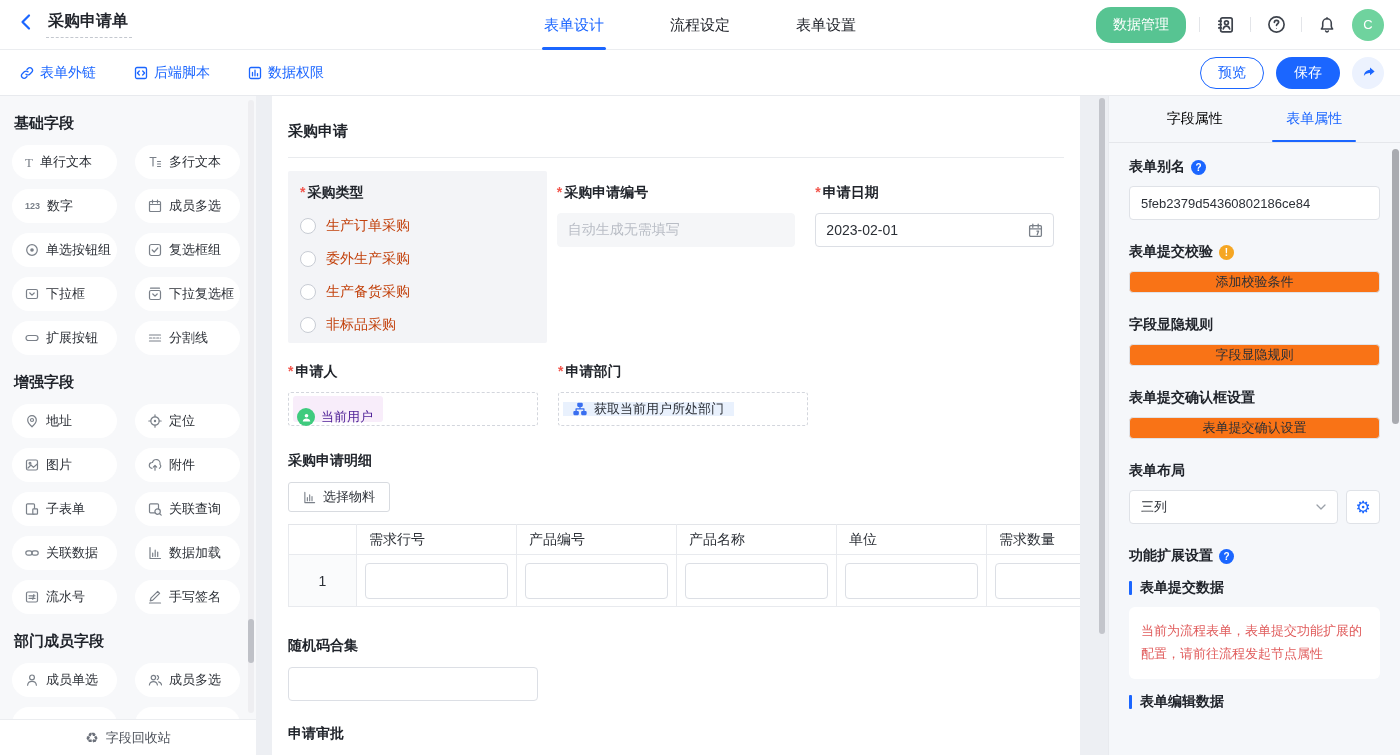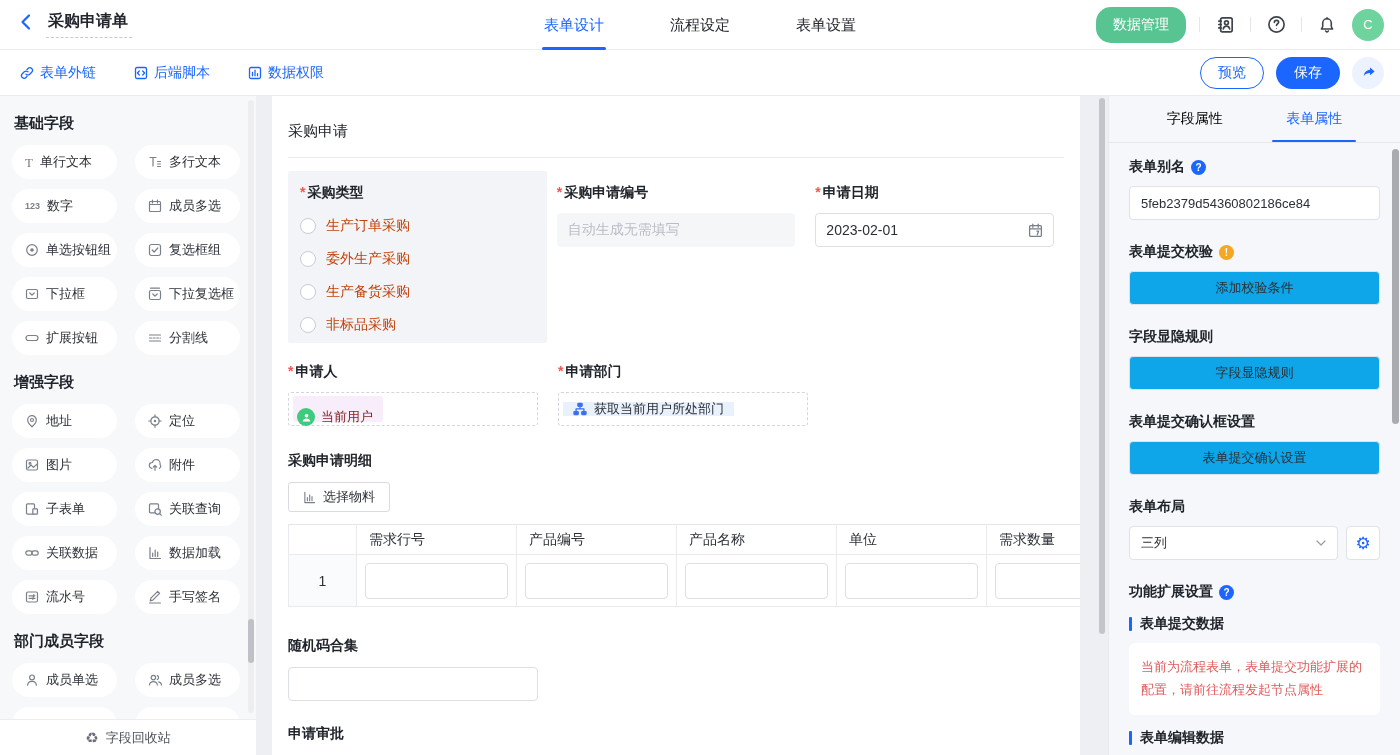--- a/index.html
+++ b/index.html
@@ -40,34 +40,34 @@
 .pill{height:34px;background:#fff;border-radius:17px;display:flex;align-items:center;padding-left:13px;gap:7px;font-size:13px;color:#2b2f36;cursor:grab}
 .ic-txt{font-size:9px;font-weight:bold;color:#7a8089;letter-spacing:0}
 .ic-T{font-size:13px;color:#7a8089;font-family:"Liberation Serif","DejaVu Serif",serif;line-height:1}
 .sb-track{position:absolute;right:2px;top:4px;bottom:42px;width:6px;background:#eeeef1;border-radius:3px}
 .sb-thumb{position:absolute;right:2px;top:523px;width:6px;height:44px;background:#bfc1c7;border-radius:3px;cursor:pointer}
 .sb-foot{position:absolute;left:0;right:0;bottom:0;height:36px;background:#fff;border-top:1px solid #ebedf0;display:flex;align-items:center;justify-content:center;gap:7px;font-size:13px;color:#4d525b;cursor:pointer}
 .recycle-g{font-size:15px;color:#6b707a;line-height:1}
 
 .canvas{flex:1;background:#edeff3;position:relative;overflow:hidden}
 .card{position:absolute;left:16px;top:0;width:808px;height:680px;background:#fff;padding:0 16px}
-.form-title{font-size:15px;font-weight:normal;padding-top:26px;color:#20242b}
+.form-title{font-size:15px;font-weight:bold;padding-top:26px;color:#20242b}
 .hdiv{height:1px;background:#e9ebee;margin-top:16px}
 .req{color:#f2564d;margin-right:2px}
 .flabel{font-size:14px;font-weight:bold;color:#20242b}
 .frow{display:flex;margin-top:13px}
 .colw{width:260px}
 .ptype{width:260px;height:172px;background:#f3f4f7;border-radius:2px;padding:13px 12px;cursor:pointer}
 .radio-opt{display:flex;align-items:center;gap:10px;margin-top:15px;font-size:14px;color:#c2410c;cursor:pointer}
 .radio-c{width:16px;height:16px;border:1px solid #c8ccd4;border-radius:50%;background:#fff;flex:none}
 .fld{padding:13px 10px 0 10px}
 .inp{height:34px;border:1px solid #dcdfe5;border-radius:4px;background:#fff;display:flex;align-items:center;justify-content:space-between;padding:0 10px;font-size:14px;color:#2b2f36;margin-top:11px;cursor:pointer}
 .inp.dis{background:#f5f6f8;border:1px solid #f5f6f8;color:#b9bdc5}
 .dash{height:34px;border:1px dashed #d3d6dd;border-radius:3px;background:#fff;display:flex;align-items:center;padding:0 4px;margin-top:11px;cursor:pointer}
-.tag-pink{height:26px;background:#f8edfa;border-radius:3px;display:flex;align-items:center;gap:6px;padding:16px 10px 0 4px;font-size:13px;color:#7f1d1d}
+.tag-pink{height:26px;background:#f8edfa;border-radius:3px;display:flex;align-items:center;gap:6px;padding:16px 10px 0 4px;font-size:13px;color:#4c1d95}
 .tag-blue{height:14px;background:#e9f1fd;border-radius:0;display:flex;align-items:center;gap:7px;padding:0 10px;font-size:13px;color:#2b2f36}
 .pcirc{width:18px;height:18px;border-radius:50%;background:#3fcb7e;display:flex;align-items:center;justify-content:center}
 .detail{margin-top:26px}
 .btn-material{margin-top:12px;height:30px;border:1px solid #d8dbe0;border-radius:3px;background:#fff;display:inline-flex;align-items:center;gap:7px;padding:0 14px;font-size:13px;color:#2b2f36;cursor:pointer}
 .tblwrap{margin-top:12px;width:792px;overflow:hidden}
 .tbl{border-collapse:collapse;table-layout:fixed;width:868px}
 .tbl th{height:30px;font-weight:normal;font-size:14px;color:#2b2f36;text-align:left;padding:0 12px;border:1px solid #e8eaee;border-top:1px solid #e3e5e9;background:#fff}
 .tbl td{height:52px;border:1px solid #e8eaee;padding:0 8px;background:#fff}
 .tbl .idx{background:#fafbfc;text-align:center;font-size:14px;color:#2b2f36}
 .cell-inp{width:100%;height:36px;border:1px solid #dcdfe5;border-radius:4px;background:#fff;outline:none;font-size:14px;padding:0 8px}
@@ -80,21 +80,21 @@
 .p-tabs{height:47px;display:flex;justify-content:space-around;padding:0 26px;border-bottom:1px solid #e5e7eb}
 .p-tab{display:flex;align-items:center;font-size:14px;color:#000000;position:relative;cursor:pointer;padding:0 8px}
 .p-tab.active{color:#1b66ff}
 .p-line{position:absolute;left:-6px;right:-6px;bottom:0;height:2.5px;background:#1b66ff;border-radius:2px}
 .p-body{padding:15px 20px 0 20px}
 .p-sec{margin-bottom:23px}
 .p-label{font-size:14px;font-weight:bold;color:#20242b;display:flex;align-items:center;gap:6px;margin-bottom:10px}
 .q-circle{width:15px;height:15px;border-radius:50%;background:#1b66ff;color:#fff;font-size:10px;font-weight:bold;display:flex;align-items:center;justify-content:center;cursor:pointer}
 .w-circle{width:15px;height:15px;border-radius:50%;background:#f5a623;color:#fff;font-size:10px;font-weight:bold;display:flex;align-items:center;justify-content:center}
 .p-input{height:34px;background:#fff;border:1px solid #dfe2e7;border-radius:4px;display:flex;align-items:center;padding:0 11px;font-size:13px;color:#2b2f36;cursor:text}
-.p-btn{width:100%;height:34px;background:#0ea5e9;border:1px solid #dfe2e7;border-radius:4px;font-size:13px;color:#2b2f36;cursor:pointer}
+.p-btn{width:100%;height:22px;background:#f97316;border:1px solid #dfe2e7;border-radius:4px;font-size:13px;color:#2b2f36;cursor:pointer}
 .lay-row{display:flex;gap:8px}
 .p-select{flex:1;height:34px;background:#fff;border:1px solid #dfe2e7;border-radius:4px;display:flex;align-items:center;justify-content:space-between;padding:0 11px;font-size:13px;color:#2b2f36;cursor:pointer}
 .gear-btn{width:34px;height:34px;background:#fff;border:1px solid #dfe2e7;border-radius:4px;display:flex;align-items:center;justify-content:center;cursor:pointer}
 .gear-g{color:#1b66ff;font-size:17px;line-height:1}
 .sub-head{display:flex;align-items:center;gap:8px;font-size:14px;font-weight:bold;color:#20242b;margin:14px 0 10px 0}
 .bluebar{width:3px;height:14px;background:#1b66ff;border-radius:1px}
 .warn-box{background:#fff;border-radius:6px;padding:13px 12px;font-size:13px;color:#e05c5c;line-height:1.75}
 .pn-thumb{position:absolute;right:1px;top:53px;width:7px;height:275px;background:#a9abb0;border-radius:4px;cursor:pointer}
 </style>
 </head>

